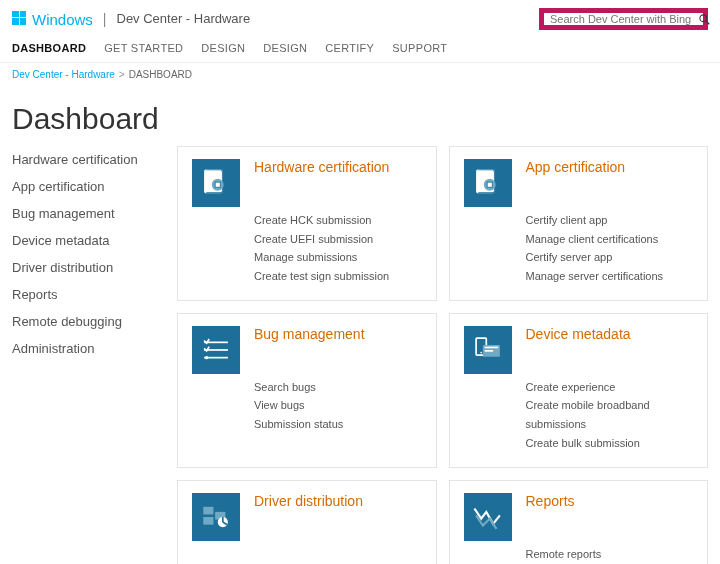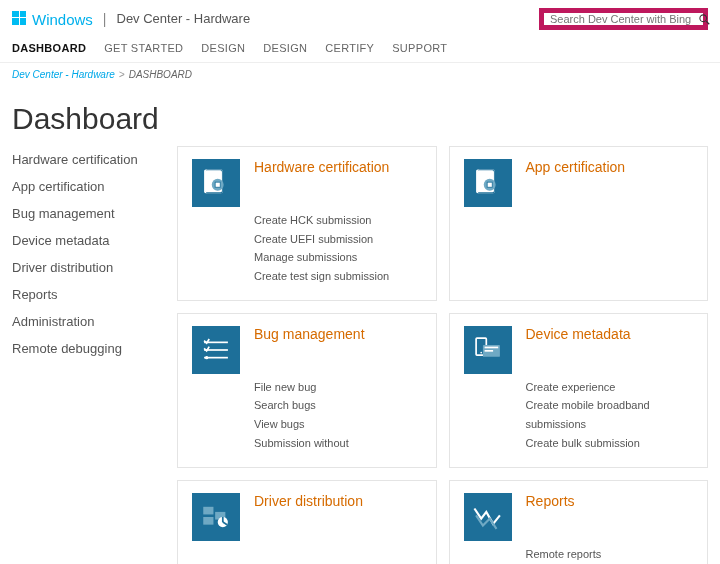--- a/index.html
+++ b/index.html
@@ -21,21 +21,21 @@
   .win-logo span { background: #00bcf2; }
   .brand { color:#00b0ec; font-size:15px; font-weight:400; }
   .divider { color:#888; font-size:14px; padding:0 4px;}
   .subtitle { color:#555; font-size:13px; }
   .search-wrap { display:flex; align-items:center; border:5px solid #be185d; height:22px; width:169px;}
   .search-wrap input { border:none; outline:none; flex:1; padding:3px 6px; font-size:11px; color:#333; background:transparent;}
   .search-wrap .sbtn { width:22px; display:flex; align-items:center; justify-content:center; cursor:pointer;}
   .nav { display:flex; gap:18px; padding:6px 12px 8px; border-bottom:1px solid #eee;}
   .nav a { font-size:11px; color:#666; text-decoration:none; letter-spacing:.3px; cursor:pointer;}
   .nav a.active { color:#111; font-weight:600;}
-  .crumbs { padding:6px 12px; font-size:10px; color:#00a8e8;font-style:italic;}
+  .crumbs { padding:6px 12px; font-size:10px; color:#00a8e8;}
   .crumbs span.sep { color:#999; padding:0 4px;}
   .crumbs .current { color:#666;}
   .title { padding:16px 12px 10px; font-size:30px; font-weight:300; color:#333;}
   .body { display:flex; padding:0 12px 20px;}
   .side { width:165px; display:flex; flex-direction:column; gap:12px; padding-top:6px;}
   .side a { font-size:13px; color:#555; text-decoration:none; cursor:pointer;}
   .grid { flex:1; display:grid; grid-template-columns:1fr 1fr; gap:12px;}
   .card { border:1px solid #e4e4e4; padding:12px 14px 14px; display:flex; gap:14px;}
   .tile { width:48px; height:48px; background:#1d6f99; flex:0 0 48px; display:flex; align-items:center; justify-content:center;}
   .tile svg { width:34px; height:34px; }
@@ -83,22 +83,22 @@
 <h1 class="title">Dashboard</h1>
 
 <div class="body">
   <nav class="side" id="side">
       <a>Hardware certification</a>
       <a>App certification</a>
       <a>Bug management</a>
       <a>Device metadata</a>
       <a>Driver distribution</a>
       <a>Reports</a>
+      <a>Remote debugging</a>
       <a>Administration</a>
-      <a>Remote debugging</a>
     </nav>
   <div class="grid" id="grid">
       <div class="card">
         <div class="tile">
           <svg viewBox="0 0 40 40">
             <rect x="6" y="4" width="22" height="28" rx="2" fill="#fff"></rect>
             <rect x="8" y="4" width="20" height="28" rx="2" fill="#1d6f99"></rect>
             <rect x="7" y="5" width="20" height="26" rx="2" fill="#fff"></rect>
             <circle cx="22" cy="22" r="7" fill="#6fa9c4"></circle>
             <rect x="19" y="19" width="6" height="6" fill="#fff" stroke="#1d6f99"></rect>
@@ -119,40 +119,45 @@
           <svg viewBox="0 0 40 40">
             <rect x="6" y="4" width="22" height="28" rx="2" fill="#fff"></rect>
             <rect x="8" y="4" width="20" height="28" rx="2" fill="#1d6f99"></rect>
             <rect x="7" y="5" width="20" height="26" rx="2" fill="#fff"></rect>
             <circle cx="22" cy="22" r="7" fill="#6fa9c4"></circle>
             <rect x="19" y="19" width="6" height="6" fill="#fff" stroke="#1d6f99"></rect>
           </svg>
         </div>
         <div class="card-body">
           <h3 style="cursor: pointer;">App certification</h3>
+          <ul>
+            <li>Certify client app</li>
+            <li>Manage client certifications</li>
+            <li>Certify server app</li>
+            <li>Manage server certifications</li>
+          </ul>
         </div>
       </div>
       <div class="card">
         <div class="tile">
           <svg viewBox="0 0 40 40">
             <line x1="6" y1="11" x2="34" y2="11" stroke="#fff" stroke-width="2"></line>
             <line x1="6" y1="20" x2="34" y2="20" stroke="#fff" stroke-width="2"></line>
             <line x1="6" y1="29" x2="34" y2="29" stroke="#fff" stroke-width="2"></line>
             <polyline points="6,9 9,12 12,7" fill="none" stroke="#fff" stroke-width="2"></polyline>
             <polyline points="6,18 9,21 12,16" fill="none" stroke="#fff" stroke-width="2"></polyline>
             <circle cx="9" cy="29" r="2" fill="#fff"></circle>
           </svg>
         </div>
         <div class="card-body">
           <h3 style="cursor: pointer;">Bug management</h3>
           <ul>
-            <li>File new bug</li>
             <li>Search bugs</li>
             <li>View bugs</li>
-            <li>Submission without</li>
+            <li>Submission status</li>
           </ul>
         </div>
       </div>
       <div class="card">
         <div class="tile">
           <svg viewBox="0 0 40 40">
             <rect x="6" y="6" width="12" height="20" rx="1" fill="none" stroke="#fff" stroke-width="2"></rect>
             <circle cx="12" cy="23" r="1" fill="#fff"></circle>
             <rect x="14" y="14" width="20" height="14" rx="1" fill="#6fa9c4"></rect>
             <rect x="16" y="16" width="16" height="2" fill="#fff"></rect>

